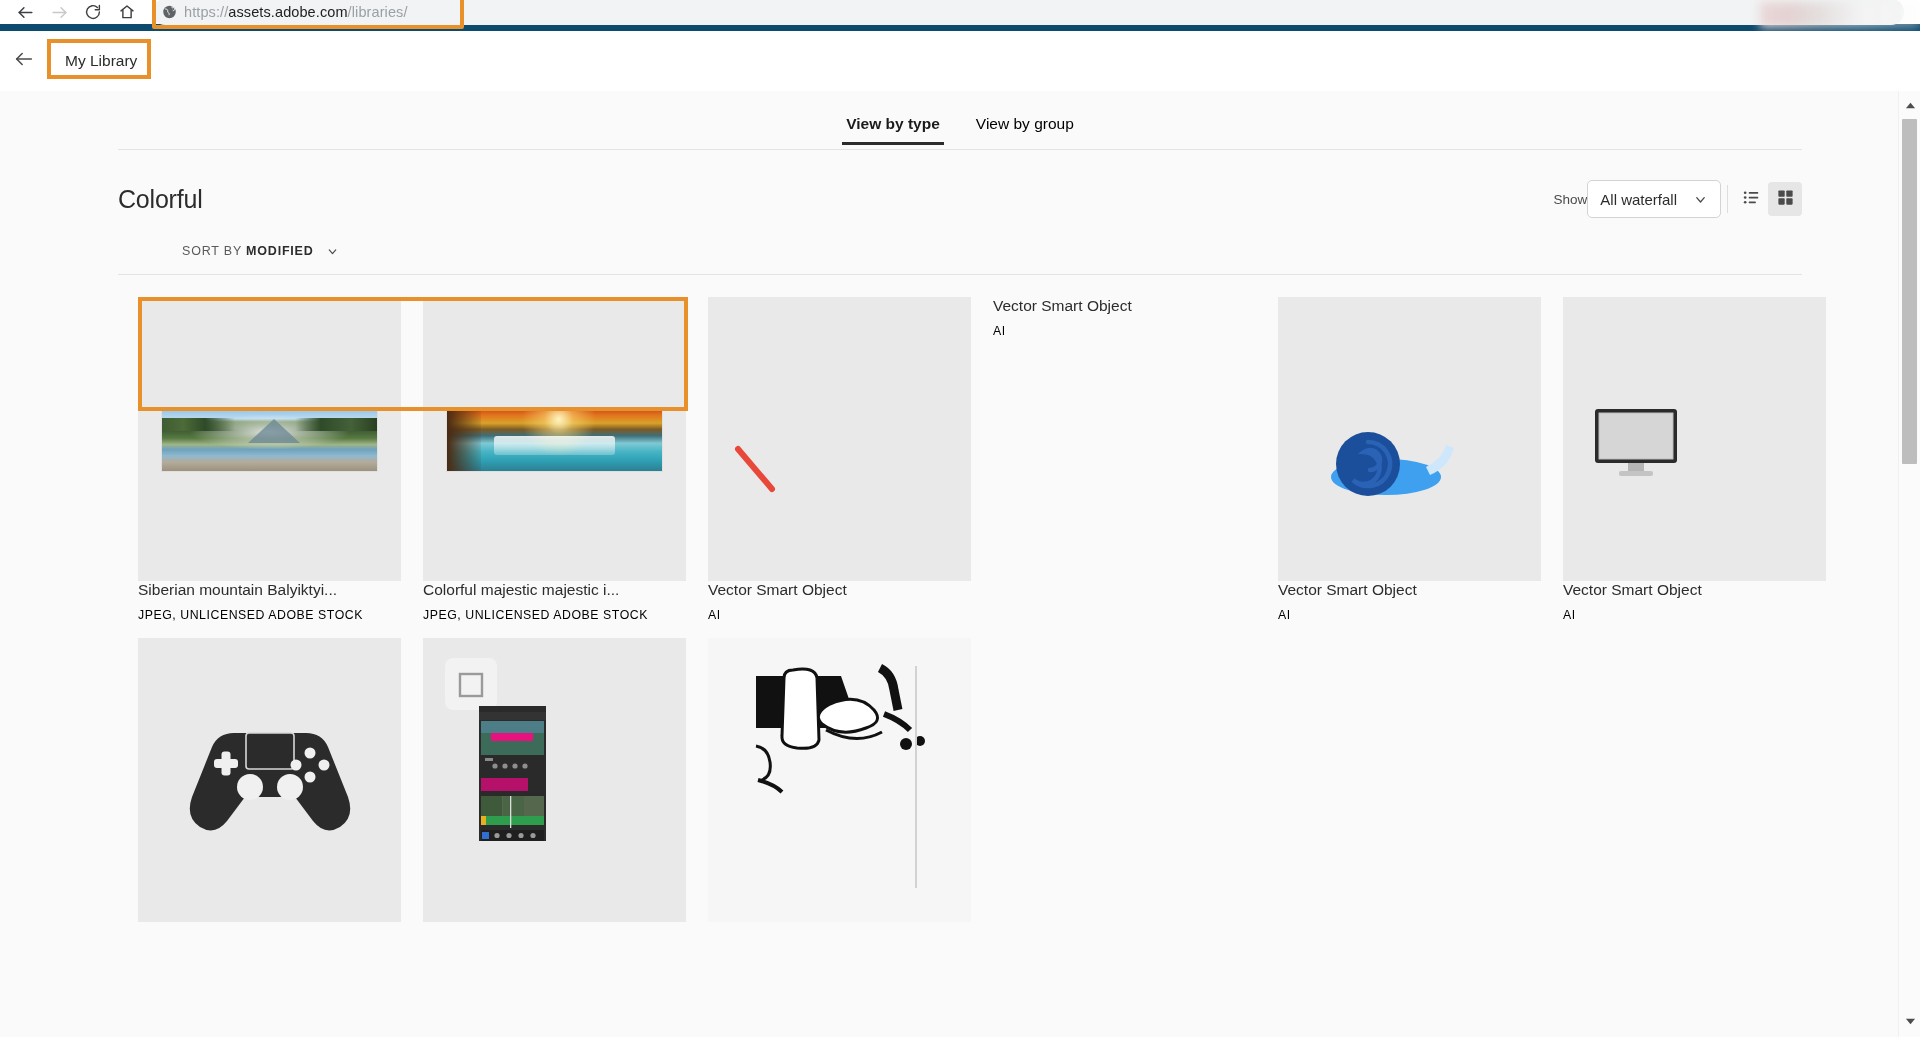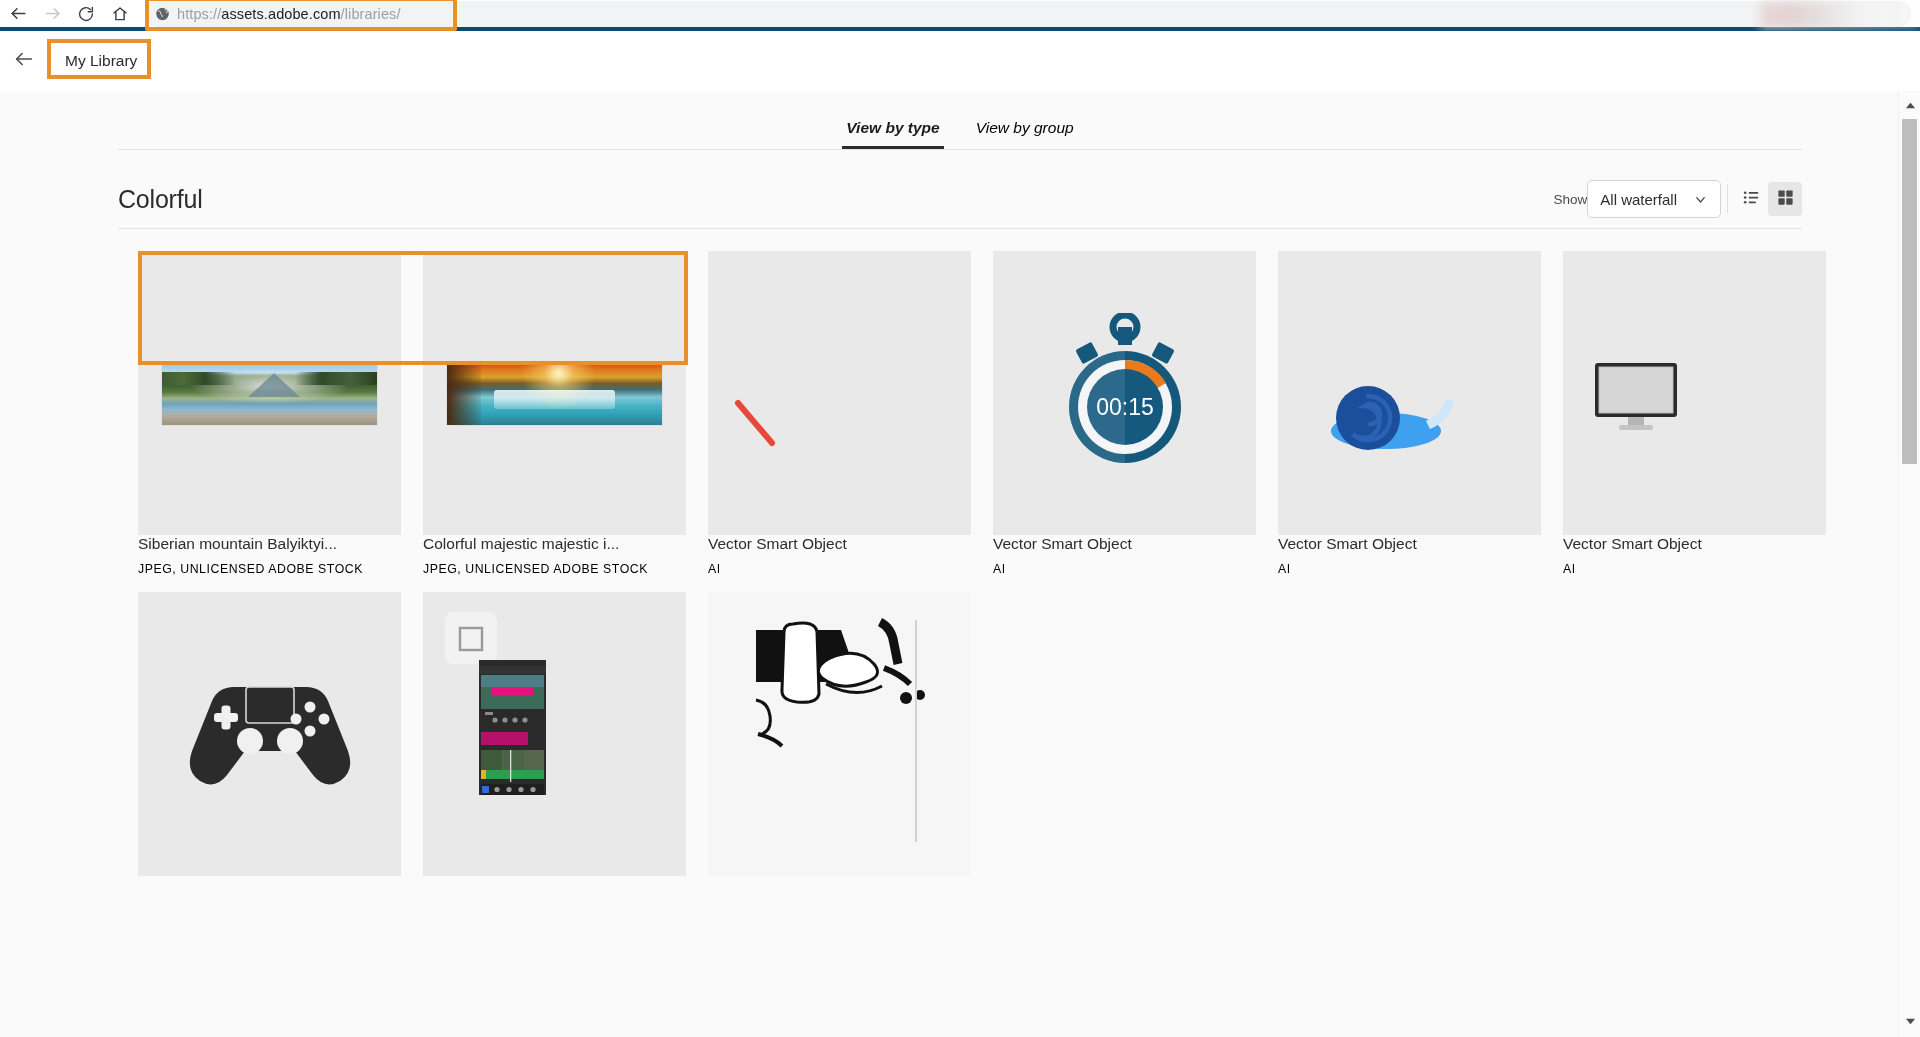--- a/index.html
+++ b/index.html
@@ -13,22 +13,22 @@
   }
   * { box-sizing: border-box; }
 
   
   .browser-bar {
     position: relative;
     height: 31px;
     background: #ffffff;
     display: flex;
     align-items: center;
-    padding: 0 1px;
-    border-bottom: 4px solid #0c4a6e;
+    padding: 0 8px;
+    border-bottom: 7px solid #0c4a6e;
   }
   .nav-btn {
     width: 34px; height: 28px;
     display: flex; align-items: center; justify-content: center;
     color: #3c4043;
     flex: 0 0 auto;
   }
   .nav-btn.disabled { color: #c6c8cb; }
   .nav-btn svg { display: block; }
 
@@ -129,25 +129,24 @@
   .page {
     background: #fafafa;
     height: 946px;
     position: relative;
     overflow: hidden;
   }
 
   .tabs {
     display: flex;
     justify-content: center;
-    align-items: flex-end;
+    align-items: flex-start;
     padding-top: 24px;
     height: 58px;
     gap: 36px;
-    font-style: italic;
   }
   .tab {
     font-size: 15.5px;
     color: #000000;
     padding-bottom: 12px;
     position: relative;
     white-space: nowrap;
   }
   .tab.active { color: #1b1b1b; font-weight: 600; }
   .tab.active:after {
@@ -462,20 +461,31 @@
               <rect x="3" y="3" width="8" height="8" rx="1"></rect>
               <rect x="13" y="3" width="8" height="8" rx="1"></rect>
               <rect x="3" y="13" width="8" height="8" rx="1"></rect>
               <rect x="13" y="13" width="8" height="8" rx="1"></rect>
             </svg>
         </span>
       </div>
     </div>
   </div>
 
+  <div class="sort-row">
+    <div class="sort-label">
+      <span>SORT BY</span>
+      <span class="strong">MODIFIED</span>
+      <span class="sort-chev">
+        <svg width="13" height="13" viewBox="0 0 24 24" fill="none" stroke="currentColor" stroke-width="2.2" stroke-linecap="round" stroke-linejoin="round">
+            <polyline points="6,9 12,16 18,9"></polyline>
+          </svg>
+      </span>
+    </div>
+  </div>
   <div class="sort-rule"></div>
 
   <div class="grid">
 
     <div class="cell">
       <div class="thumb">
         <div class="pano alpine"></div>
       </div>
       <div class="asset-name">Siberian mountain Balyiktyi...</div>
       <div class="asset-meta">JPEG, UNLICENSED ADOBE STOCK</div>
@@ -493,34 +503,20 @@
       <div class="thumb">
         <svg width="263" height="284" viewBox="0 0 263 284">
           <line x1="30" y1="152" x2="64" y2="192" stroke="#e8483a" stroke-width="6" stroke-linecap="round"></line>
         </svg>
       </div>
       <div class="asset-name">Vector Smart Object</div>
       <div class="asset-meta">AI</div>
     </div>
 
     <div class="cell">
-      <div class="thumb">
-        <svg width="150" height="160" viewBox="0 0 150 160">
-          <rect x="68" y="14" width="14" height="18" fill="#14597c"></rect>
-          <circle cx="75" cy="14" r="12" fill="none" stroke="#14597c" stroke-width="7"></circle>
-          <rect x="28" y="32" width="18" height="16" rx="2" fill="#14597c" transform="rotate(-28 37 40)"></rect>
-          <rect x="104" y="32" width="18" height="16" rx="2" fill="#14597c" transform="rotate(28 113 40)"></rect>
-          <circle cx="75" cy="94" r="56" fill="#14597c"></circle>
-          <circle cx="75" cy="94" r="47" fill="#f2f4f5"></circle>
-          <path d="M75 47 A47 47 0 0 1 116 70 L75 94 Z" fill="#ea7a1e"></path>
-          <circle cx="75" cy="94" r="38" fill="#15597f"></circle>
-          <path d="M75 94 L75 38 A56 56 0 0 0 75 150 Z" fill="#ffffff" opacity="0.10"></path>
-          <text x="75" y="102" font-family="'Liberation Sans',sans-serif" font-size="23" fill="#ffffff" text-anchor="middle">00:15</text>
-        </svg>
-      </div>
       <div class="asset-name">Vector Smart Object</div>
       <div class="asset-meta">AI</div>
     </div>
 
     <div class="cell">
       <div class="thumb">
         <svg width="263" height="284" viewBox="0 0 263 284">
           <ellipse cx="108" cy="180" rx="55" ry="18" fill="#3fa0ef"></ellipse>
           <path d="M148 170 q16 -8 20 -22 l8 3 q-5 19 -24 27 Z" fill="#cfe7fb"></path>
           <circle cx="90" cy="167" r="32" fill="#1b4f9b"></circle>

